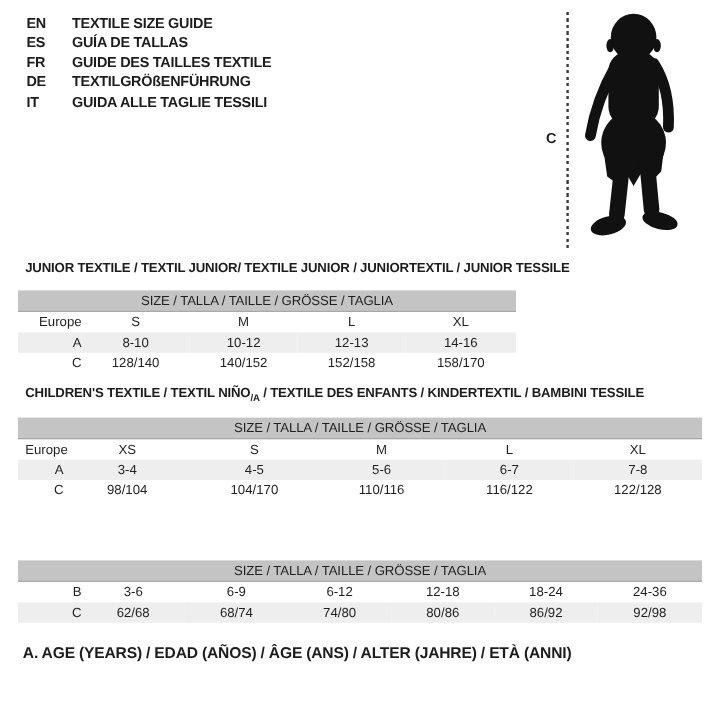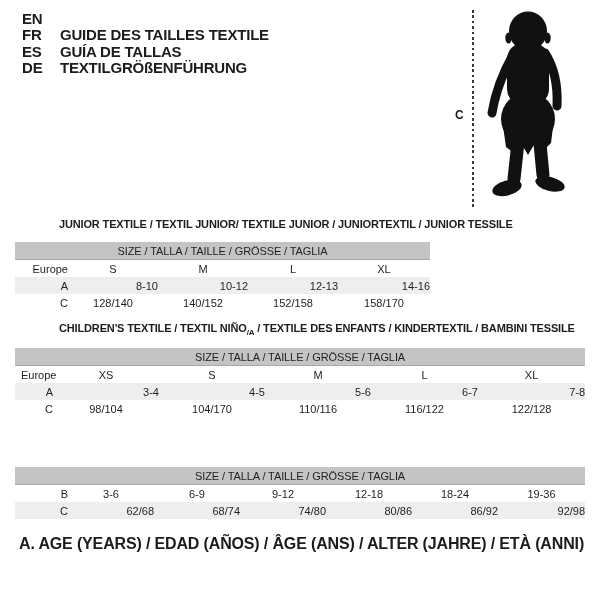--- a/index.html
+++ b/index.html
@@ -2,71 +2,76 @@
 <html><head>
 <meta charset="utf-8">
 <style>
   html,body{margin:0;padding:0;background:#fff;}
   .canvas{
     position:relative;width:600px;height:600px;background:#ffffff;
     font-family:"Liberation Sans",sans-serif;color:#1c1c1c;overflow:hidden;
   }
   
   .lang-block{position:absolute;left:22px;top:11px;}
-  .lang-row{display:flex;font-weight:bold;font-size:15px;line-height:16.4px;letter-spacing:-0.2px;}
+  .lang-row{display:flex;font-weight:bold;font-size:12px;line-height:16.4px;letter-spacing:-0.2px;}
   .lang-code{width:38px;}
   
   .baby-svg{position:absolute;left:483px;top:7px;}
   .measure-line{
     position:absolute;left:472px;top:10px;width:2px;height:197px;
     background:repeating-linear-gradient(to bottom,#3a3a3a 0 2.6px,transparent 2.6px 5.4px);
   }
   .c-label{position:absolute;left:455px;top:108px;font-weight:bold;font-size:12px;}
   
-  .tbl-title{position:absolute;left:21px;font-weight:bold;font-size:11px;letter-spacing:-0.15px;line-height:13.5px;white-space:nowrap;margin-left:38px;}
+  .tbl-title{position:absolute;left:21px;font-weight:bold;font-size:11px;letter-spacing:-0.15px;line-height:13.5px;white-space:nowrap;}
   #t1-title{top:218px;}
   #t2-title{top:322px;}
   #t3-title{top:426px;white-space:normal;width:575px;}
   .tbl-title sub{font-size:8px;}
   
   table.size-table{position:absolute;left:15px;border-collapse:collapse;table-layout:fixed;}
   #t1{top:242px;width:415px;}
   #t2{top:348px;width:570px;}
   #t3{top:467px;width:570px;}
   tr.size-bar td{
     background:#c4c4c4;height:14px;font-size:10.5px;font-weight:normal;
     text-align:left;padding:0 0 0 6px;color:#2a2a2a;letter-spacing:-0.1px;
     border-bottom:1px solid #a8a8a8;
   }
   table.size-table td{height:17px;padding:0;text-align:center;font-size:11px;color:#1f1f1f;margin-left:20px;}
   table.size-table td.lbl{text-align:right;padding-left:6px;}
-  tr.shaded td{background:#eeeeee;text-align:right;}
-  
-  .legend{position:absolute;left:19px;top:535px;font-weight:bold;font-size:16px;line-height:18px;letter-spacing:-0.15px;}
+  tr.shaded td{background:#eeeeee;}
+  
+  .legend{position:absolute;left:19px;top:535px;font-weight:bold;font-size:13px;line-height:18px;letter-spacing:-0.15px;}
 </style>
 </head>
 <body>
 
 <div class="canvas">
 
   <div class="lang-block">
     <div class="lang-row">
       <span class="lang-code">EN</span>
+      <span class="lang-label">TEXTILE SIZE GUIDE</span>
+    </div>
+    <div class="lang-row">
+      <span class="lang-code">ES</span>
+      <span class="lang-label">GUÍA DE TALLAS</span>
     </div>
     <div class="lang-row">
       <span class="lang-code">FR</span>
       <span class="lang-label">GUIDE DES TAILLES TEXTILE</span>
     </div>
     <div class="lang-row">
-      <span class="lang-code">ES</span>
-      <span class="lang-label">GUÍA DE TALLAS</span>
-    </div>
-    <div class="lang-row">
       <span class="lang-code">DE</span>
       <span class="lang-label">TEXTILGRÖßENFÜHRUNG</span>
+    </div>
+    <div class="lang-row">
+      <span class="lang-code">IT</span>
+      <span class="lang-label">GUIDA ALLE TAGLIE TESSILI</span>
     </div>
   </div>
 
   <div class="measure-line"></div>
   <div class="c-label">C</div>
   <svg class="baby-svg" width="95" height="200" viewBox="0 0 95 200" fill="#111111">
     <ellipse cx="45" cy="24" rx="19" ry="19.5"></ellipse>
     <ellipse cx="45" cy="33" rx="14" ry="12"></ellipse>
     <ellipse cx="25.5" cy="31" rx="3.2" ry="5.5"></ellipse>
     <ellipse cx="64.5" cy="31" rx="3.2" ry="5.5"></ellipse>
@@ -172,24 +177,24 @@
         <col style="width:87px">
       </colgroup>
     <tbody>
       <tr class="size-bar">
         <td colspan="7">SIZE / TALLA / TAILLE / GRÖSSE / TAGLIA</td>
       </tr>
       <tr>
         <td class="lbl">B</td>
         <td>3-6</td>
         <td>6-9</td>
-        <td>9-12</td>
+        <td>6-12</td>
         <td>12-18</td>
         <td>18-24</td>
-        <td>19-36</td>
+        <td>24-36</td>
       </tr>
       <tr class="shaded">
         <td class="lbl">C</td>
         <td>62/68</td>
         <td>68/74</td>
         <td>74/80</td>
         <td>80/86</td>
         <td>86/92</td>
         <td>92/98</td>
       </tr>

